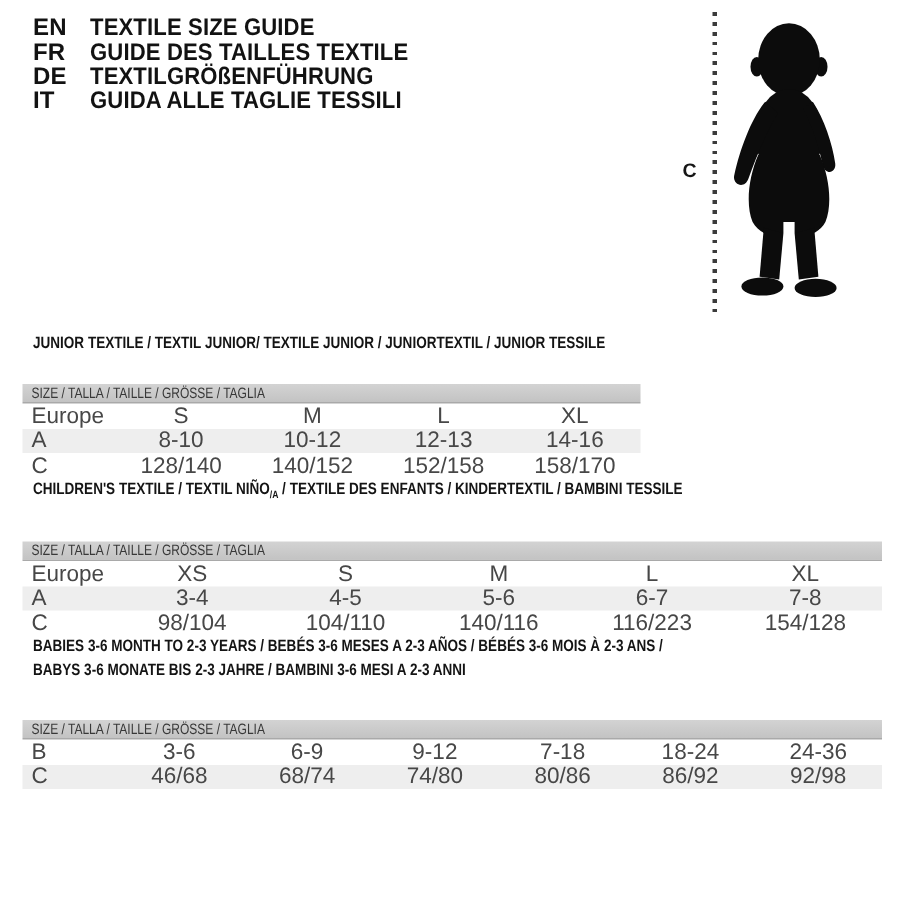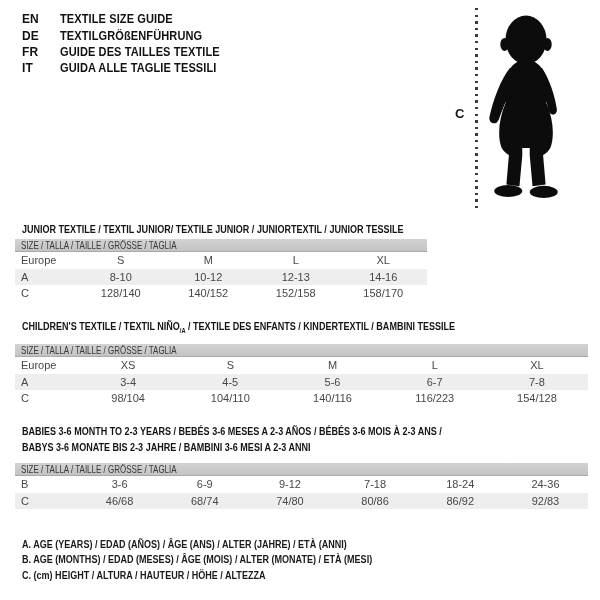--- a/index.html
+++ b/index.html
@@ -2,44 +2,44 @@
 <html><head>
 <meta charset="utf-8">
 <style>
   html,body{margin:0;padding:0;background:#ffffff;}
   .canvas{
     position:relative;width:600px;height:600px;background:#ffffff;overflow:hidden;
     font-family:"Liberation Sans",sans-serif;color:#1a1a1a;
   }
   
   .lang-list{position:absolute;top:11px;left:22px;}
-  .lang-row{display:flex;height:16.4px;align-items:center;font-weight:bold;font-size:12px;color:#121212;letter-spacing:.1px;}
+  .lang-row{display:flex;height:16.4px;align-items:center;font-weight:bold;font-size:16px;color:#121212;letter-spacing:.1px;}
   .lang-code{width:38px;flex:none;}
   .lang-title{white-space:nowrap;transform:scaleX(.92);transform-origin:0 50%;}
   
   .measure-line{
     position:absolute;left:475px;top:8px;width:2.5px;height:200px;
     background:repeating-linear-gradient(to bottom,#3b3b3b 0 2.5px,transparent 2.5px 6.6px);
   }
   .c-label{position:absolute;left:455px;top:106px;font-weight:bold;font-size:13px;color:#161616;}
   .baby-svg{position:absolute;left:484px;top:8px;width:84px;height:198px;}
   
   .section-title{
     position:absolute;left:22px;font-weight:bold;font-size:11px;color:#141414;
     white-space:nowrap;transform:scaleX(.82);transform-origin:0 0;line-height:16px;
   }
   .subsc{font-size:7px;vertical-align:sub;}
   
-  .sg-table{position:absolute;left:15px;}
+  .sg-table{position:absolute;left:15px;margin-top:17px;}
   .size-bar{
     height:13px;display:flex;align-items:center;padding-left:6px;box-sizing:border-box;
     background:linear-gradient(#d3d3d3,#c3c3c3);border-bottom:1px solid #a9a9a9;
   }
   .size-bar-text{font-size:10px;color:#383838;white-space:nowrap;transform:scaleX(.8);transform-origin:0 50%;}
-  .trow{display:flex;height:16.5px;align-items:center;font-size:11px;color:#474747;}
+  .trow{display:flex;height:16.5px;align-items:center;font-size:15px;color:#474747;}
   .trow.alt{background:#eeeeee;}
   .tlabel{width:62px;flex:none;padding-left:6px;box-sizing:border-box;}
   .tcell{flex:1;text-align:center;}
   .junior-table{top:239px;width:412px;}
   .children-table{top:344px;width:573px;}
   .babies-table{top:463px;width:573px;}
   .junior-title{top:221px;}
   .children-title{top:318px;}
   .babies-title{top:423px;}
   
@@ -53,26 +53,26 @@
 <body>
 
 <div class="canvas">
 
   <div class="lang-list">
     <div class="lang-row">
       <span class="lang-code">EN</span>
       <span class="lang-title">TEXTILE SIZE GUIDE</span>
     </div>
     <div class="lang-row">
+      <span class="lang-code">FR</span>
+      <span class="lang-title">GUIDE DES TAILLES TEXTILE</span>
+    </div>
+    <div class="lang-row">
       <span class="lang-code">DE</span>
       <span class="lang-title">TEXTILGRÖßENFÜHRUNG</span>
-    </div>
-    <div class="lang-row">
-      <span class="lang-code">FR</span>
-      <span class="lang-title">GUIDE DES TAILLES TEXTILE</span>
     </div>
     <div class="lang-row">
       <span class="lang-code">IT</span>
       <span class="lang-title">GUIDA ALLE TAGLIE TESSILI</span>
     </div>
   </div>
 
   <div class="measure-line"></div>
   <div class="c-label">C</div>
   <svg class="baby-svg" viewBox="0 0 90 200" aria-hidden="true">
@@ -167,23 +167,18 @@
       <span class="tcell">18-24</span>
       <span class="tcell">24-36</span>
     </div>
     <div class="trow alt">
       <span class="tlabel">C</span>
       <span class="tcell">46/68</span>
       <span class="tcell">68/74</span>
       <span class="tcell">74/80</span>
       <span class="tcell">80/86</span>
       <span class="tcell">86/92</span>
-      <span class="tcell">92/83</span>
+      <span class="tcell">92/98</span>
     </div>
   </div>
 
-  <div class="notes">
-    <div class="note-line">A. AGE (YEARS) / EDAD (AÑOS) / ÂGE (ANS) / ALTER (JAHRE) / ETÀ (ANNI)</div>
-    <div class="note-line">B. AGE (MONTHS) / EDAD (MESES) / ÂGE (MOIS) / ALTER (MONATE) / ETÀ (MESI)</div>
-    <div class="note-line">C. (cm) HEIGHT / ALTURA / HAUTEUR / HÖHE / ALTEZZA</div>
-  </div>
 
 </div>
 
 </body></html>

